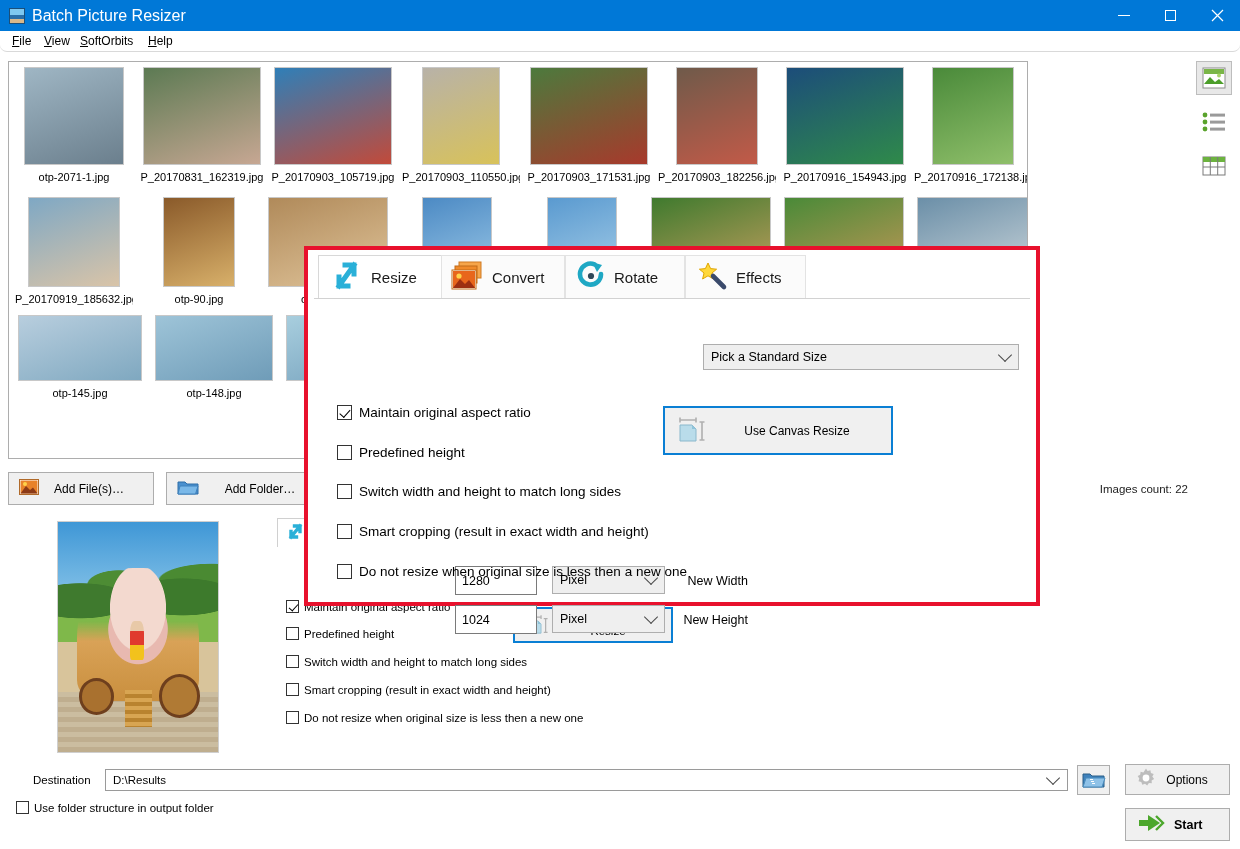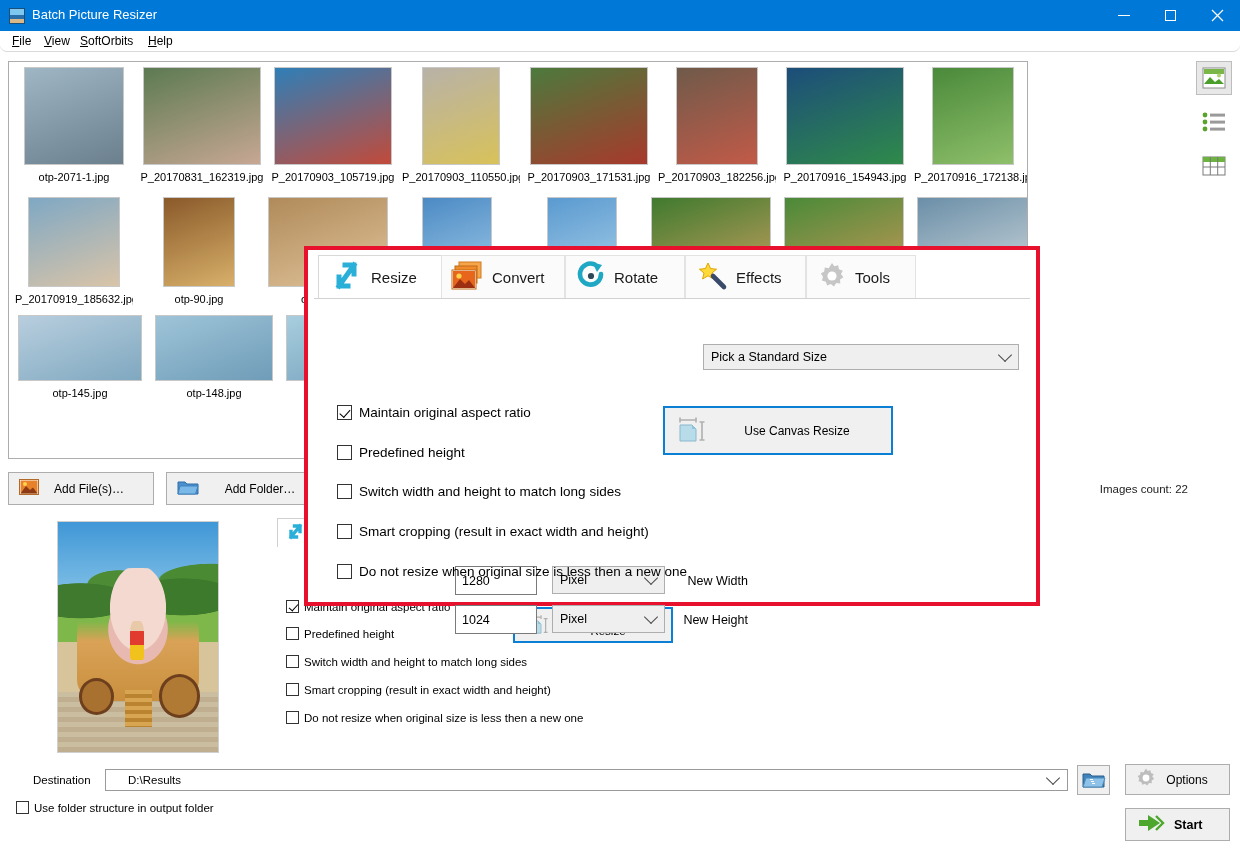--- a/index.html
+++ b/index.html
@@ -8,21 +8,21 @@
     font-family:"Liberation Sans",sans-serif;
     font-size:12px;color:#000;background:#ffffff;
   }
   .app{position:relative;width:1240px;height:849px;background:#fff;}
 
   
   .titlebar{position:absolute;left:0;top:0;width:1240px;height:31px;background:#0078d7;}
   .title-icon{position:absolute;left:9px;top:8px;width:16px;height:16px;
     background:linear-gradient(#7ec8f0 0 45%,#2a6fa8 45% 70%,#d9b88a 70% 100%);
     border:1px solid #1a4f7a;box-sizing:border-box;}
-  .title-text{position:absolute;left:32px;top:7px;font-size:13px;color:#fff;}
+  .title-text{position:absolute;left:32px;top:7px;font-size:16px;color:#fff;}
   .wbtn{position:absolute;top:0;width:46px;height:31px;color:#fff;
     display:flex;align-items:center;justify-content:center;font-size:15px;line-height:1;}
   .wbtn.min{right:93px;}.wbtn.max{right:47px;}.wbtn.close{right:0;}
   .sq{width:11px;height:11px;border:1.4px solid #fff;box-sizing:border-box;}
   .dash{width:12px;height:1.5px;background:#fff;}
 
   
   .menubar{position:absolute;left:0;top:31px;width:1240px;height:20px;background:#fff;
     border-bottom:1px solid #d9d9d9;border-radius:7px;}
   .menuitem{position:absolute;top:2px;font-size:12px;color:#000;padding:1px 4px;}
@@ -115,21 +115,21 @@
     transform:rotate(45deg);margin-top:-4px;}
 
   .dlg-cb{position:absolute;display:flex;align-items:center;font-size:13.5px;white-space:nowrap;}
   .dlg-cb .cbox{width:15px;height:15px;margin-right:7px;}
   .dlg-cb .cbox.checked::after{left:4px;top:1px;width:4.5px;height:9px;border-width:0 1.8px 1.8px 0;}
 
   
   .destlabel{position:absolute;left:33px;top:774px;font-size:11.5px;}
   .destcombo{position:absolute;left:105px;top:769px;width:963px;height:22px;background:#fff;
     border:1px solid #9a9a9a;box-sizing:border-box;display:flex;align-items:center;
-    padding-left:22px;font-size:11.5px;}
+    padding-left:7px;font-size:11.5px;}
   .destcombo .chev{position:absolute;right:9px;top:50%;transform:translateY(-50%);}
   .browsebtn{position:absolute;left:1077px;top:765px;width:33px;height:30px;background:#f0f0f0;
     border:1px solid #adadad;box-sizing:border-box;display:flex;align-items:center;justify-content:center;}
   .optbtn{position:absolute;left:1125px;top:764px;width:105px;height:31px;background:#f0f0f0;
     border:1px solid #adadad;box-sizing:border-box;display:flex;align-items:center;font-size:12px;}
   .startbtn{position:absolute;left:1125px;top:808px;width:105px;height:33px;background:#f0f0f0;
     border:1px solid #adadad;box-sizing:border-box;display:flex;align-items:center;
     font-size:12.5px;font-weight:bold;}
   .usefolder{position:absolute;left:16px;top:801px;}
 </style>
@@ -378,27 +378,20 @@
               </svg></span>
             <span class="tl">Rotate</span>
           </div>
           <div class="tab" style="left: 371px; width: 121px;">
             <span class="ti"><svg width="34" height="30" viewBox="0 0 34 30">
                 <path d="M13 2 L15.6 7.6 L21.6 8.2 L17 12 L18.4 18 L13 14.8 L7.6 18 L9 12 L4.4 8.2 L10.4 7.6 Z" fill="#ffd83a" stroke="#e0a500"></path>
                 <path d="M18 15 L29 26" stroke="#3a4a6b" stroke-width="4.6" stroke-linecap="round"></path>
               </svg></span>
             <span class="tl">Effects</span>
           </div>
-          <div class="tab" style="left: 492px; width: 110px;">
-            <span class="ti"><svg width="32" height="30" viewBox="0 0 32 30">
-                <path d="M16 2 l2.3 3.3 3.9-1 .7 4 3.9 1.4 -1.9 3.4 2.5 3.2 -3.4 2.1 .3 4 -4-.3 -2.4 3.3 -3-2.5 -3.7 1.5 -1.4-3.7 -3.9-1.1 1.1-3.9 -2.2-3.3 3.4-1.9 .6-4 3.9 .8 Z" fill="#c6c6c6"></path>
-                <circle cx="16" cy="15" r="4.6" fill="#fff"></circle>
-              </svg></span>
-            <span class="tl">Tools</span>
-          </div>
         </div>
 
       <div class="dlg-label" style="left:330px;top:324px;width:110px">New Width</div>
       <div class="textfield" style="left:147px;top:316px;width:82px;height:29px">1280</div>
       <div class="combo" style="left:244px;top:316px;width:113px;height:28px">
         <span>Pixel</span>
         <span class="chev">
             <i class="chevglyph"></i>
           </span>
       </div>

